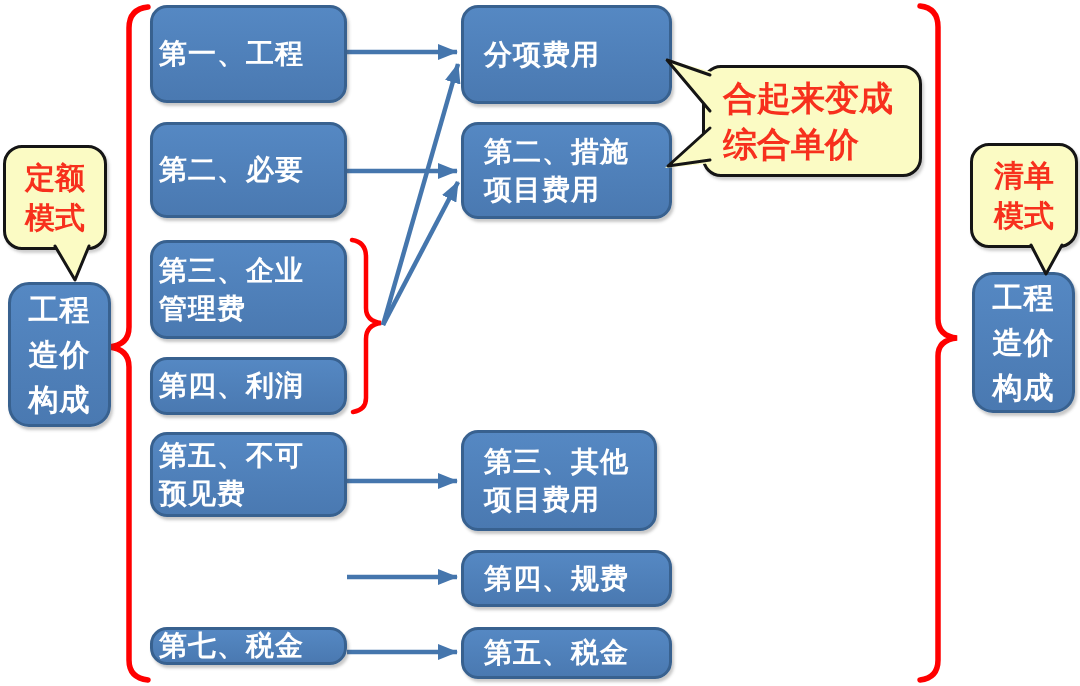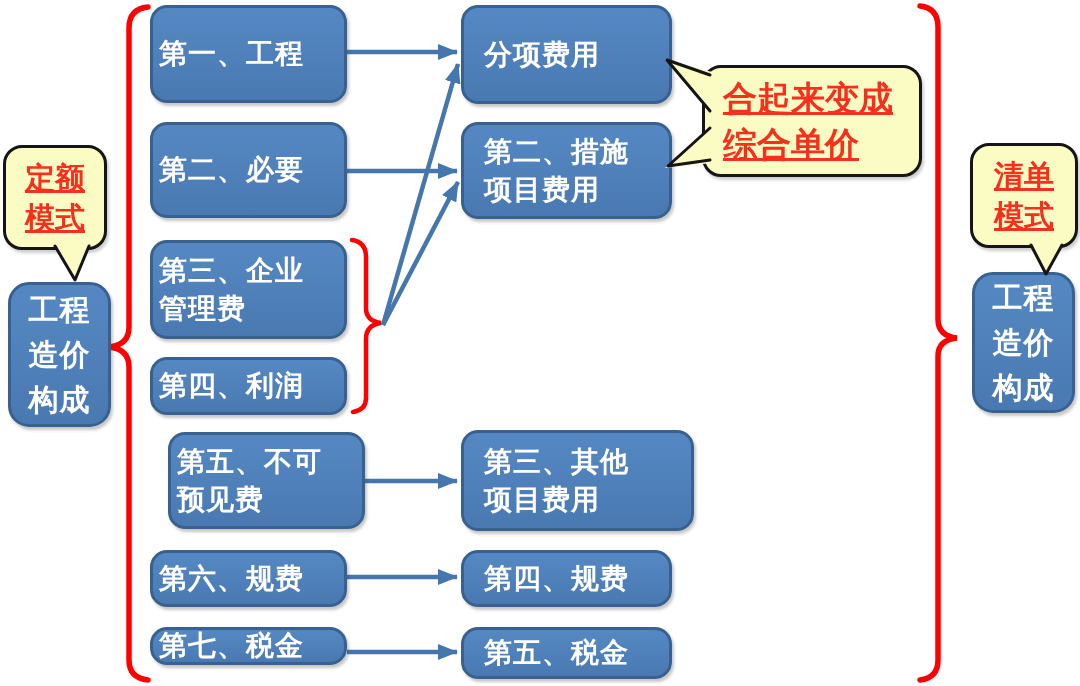--- a/index.html
+++ b/index.html
@@ -20,21 +20,20 @@
   .root{
     align-items:center;padding-left:0;text-align:center;
     font-size:30px;line-height:45px;border-radius:21px;
   }
   .bubble{
     position:absolute;box-sizing:border-box;
     background:#fbfbc4;border:3px solid #151515;border-radius:19px;
     color:#f7301d;font-weight:bold;
     display:flex;flex-direction:column;justify-content:center;align-items:center;
     box-shadow:2px 3px 3px rgba(90,90,90,.30);
-    text-decoration:underline;
   }
   .bubble span{display:block;white-space:nowrap;}
   .mode-bubble{font-size:30px;line-height:40px;}
   .merge-bubble{font-size:34px;line-height:46px;align-items:flex-start;padding-left:18px;}
 </style>
 </head>
 <body>
 
 <div class="stage">
 
@@ -68,39 +67,36 @@
   <div class="bluebox" style="left:150px;top:122px;width:197px;height:96px;">
     <span>第二、必要</span>
   </div>
   <div class="bluebox" style="left:150px;top:240px;width:197px;height:99px;">
     <span>第三、企业</span>
     <span>管理费</span>
   </div>
   <div class="bluebox" style="left:150px;top:357px;width:197px;height:58px;">
     <span>第四、利润</span>
   </div>
-  <div class="bluebox" style="left:168px;top:432px;width:197px;height:97px;">
+  <div class="bluebox" style="left:150px;top:432px;width:197px;height:85px;">
     <span>第五、不可</span>
     <span>预见费</span>
-  </div>
-  <div class="bluebox" style="left:150px;top:550px;width:197px;height:57px;">
-    <span>第六、规费</span>
   </div>
   <div class="bluebox" style="left:150px;top:627px;width:197px;height:38px;">
     <span>第七、税金</span>
   </div>
 
   <div class="bluebox" style="left:461px;top:5px;width:211px;height:99px;padding-left:20px;">
     <span>分项费用</span>
   </div>
   <div class="bluebox" style="left:461px;top:122px;width:211px;height:97px;padding-left:20px;">
     <span>第二、措施</span>
     <span>项目费用</span>
   </div>
-  <div class="bluebox" style="left:461px;top:430px;width:233px;height:101px;padding-left:20px;">
+  <div class="bluebox" style="left:461px;top:430px;width:196px;height:101px;padding-left:20px;">
     <span>第三、其他</span>
     <span>项目费用</span>
   </div>
   <div class="bluebox" style="left:461px;top:550px;width:211px;height:57px;padding-left:20px;">
     <span>第四、规费</span>
   </div>
   <div class="bluebox" style="left:461px;top:627px;width:211px;height:52px;padding-left:20px;">
     <span>第五、税金</span>
   </div>
 

